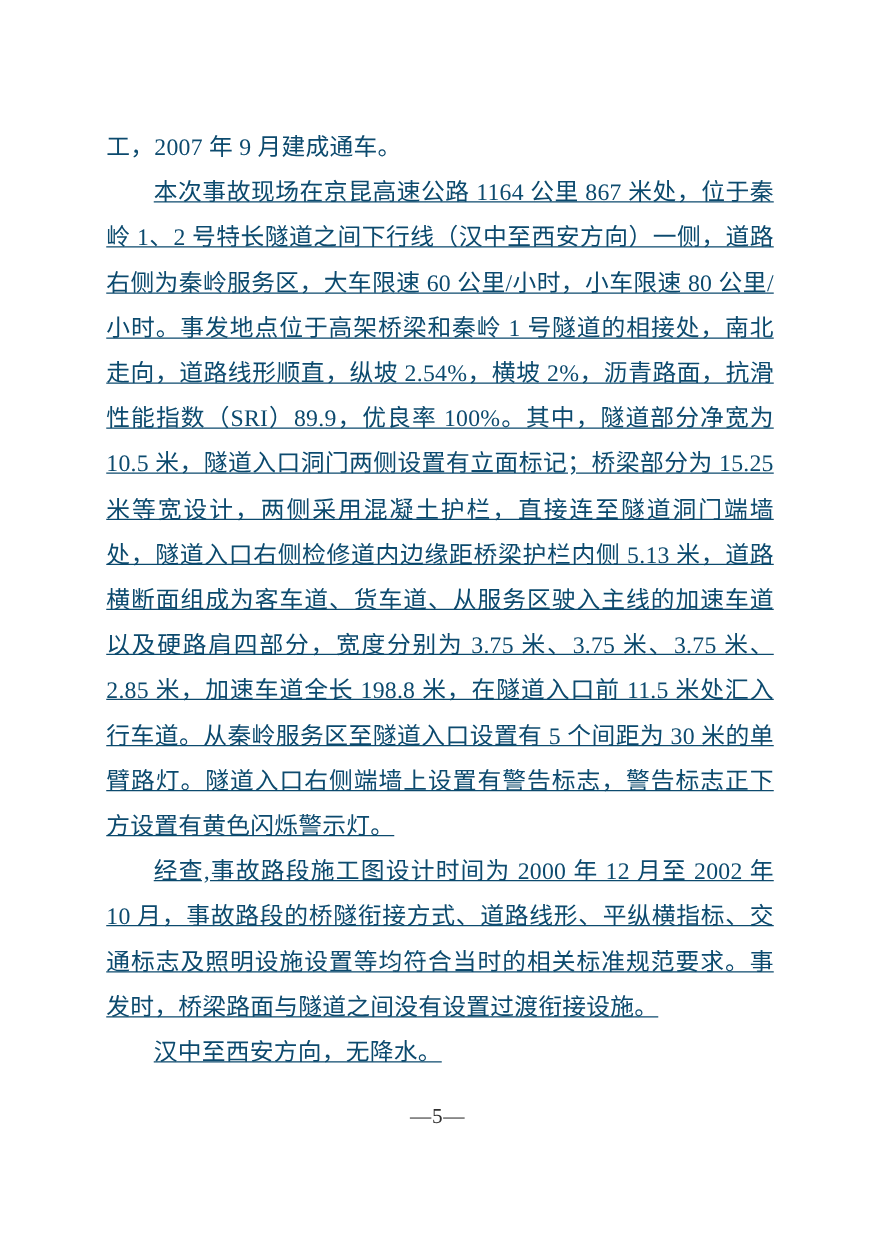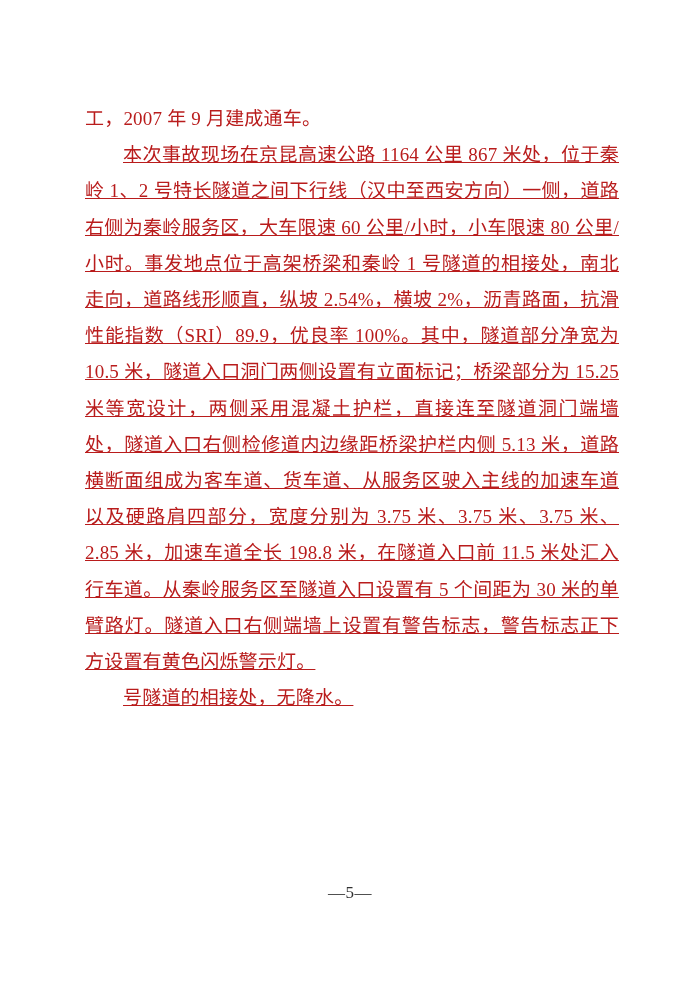--- a/index.html
+++ b/index.html
@@ -20,21 +20,21 @@
     position: absolute;
     left: 85px;
     top: 101px;
     width: 534px;
   }
   .para {
     margin: 0;
     font-size: 19px;
     line-height: 36.2px;
     letter-spacing: 0.2px;
-    color: #b91c1c;
+    color: #0c4a6e;
     text-align: justify;
   }
   .para.indent {
     text-indent: 2em;
     text-decoration: underline;
   }
   .page-footer {
     position: absolute;
     top: 880px;
     left: 0;
@@ -46,16 +46,17 @@
     letter-spacing: 0.5px;
   }
 </style>
 </head>
 <body>
 
 <div class="page">
   <div class="content">
     <p class="para">工，2007 年 9 月建成通车。</p>
     <p class="para indent">本次事故现场在京昆高速公路 1164 公里 867 米处，位于秦岭 1、2 号特长隧道之间下行线（汉中至西安方向）一侧，道路右侧为秦岭服务区，大车限速 60 公里/小时，小车限速 80 公里/小时。事发地点位于高架桥梁和秦岭 1 号隧道的相接处，南北走向，道路线形顺直，纵坡 2.54%，横坡 2%，沥青路面，抗滑性能指数（SRI）89.9，优良率 100%。其中，隧道部分净宽为 10.5 米，隧道入口洞门两侧设置有立面标记；桥梁部分为 15.25 米等宽设计，两侧采用混凝土护栏，直接连至隧道洞门端墙处，隧道入口右侧检修道内边缘距桥梁护栏内侧 5.13 米，道路横断面组成为客车道、货车道、从服务区驶入主线的加速车道以及硬路肩四部分，宽度分别为 3.75 米、3.75 米、3.75 米、2.85 米，加速车道全长 198.8 米，在隧道入口前 11.5 米处汇入行车道。从秦岭服务区至隧道入口设置有 5 个间距为 30 米的单臂路灯。隧道入口右侧端墙上设置有警告标志，警告标志正下方设置有黄色闪烁警示灯。</p>
-    <p class="para indent">号隧道的相接处，无降水。</p>
+    <p class="para indent">经查,事故路段施工图设计时间为 2000 年 12 月至 2002 年 10 月，事故路段的桥隧衔接方式、道路线形、平纵横指标、交通标志及照明设施设置等均符合当时的相关标准规范要求。事发时，桥梁路面与隧道之间没有设置过渡衔接设施。</p>
+    <p class="para indent">汉中至西安方向，无降水。</p>
   </div>
   <div class="page-footer">—5—</div>
 </div>
 
 </body></html>

